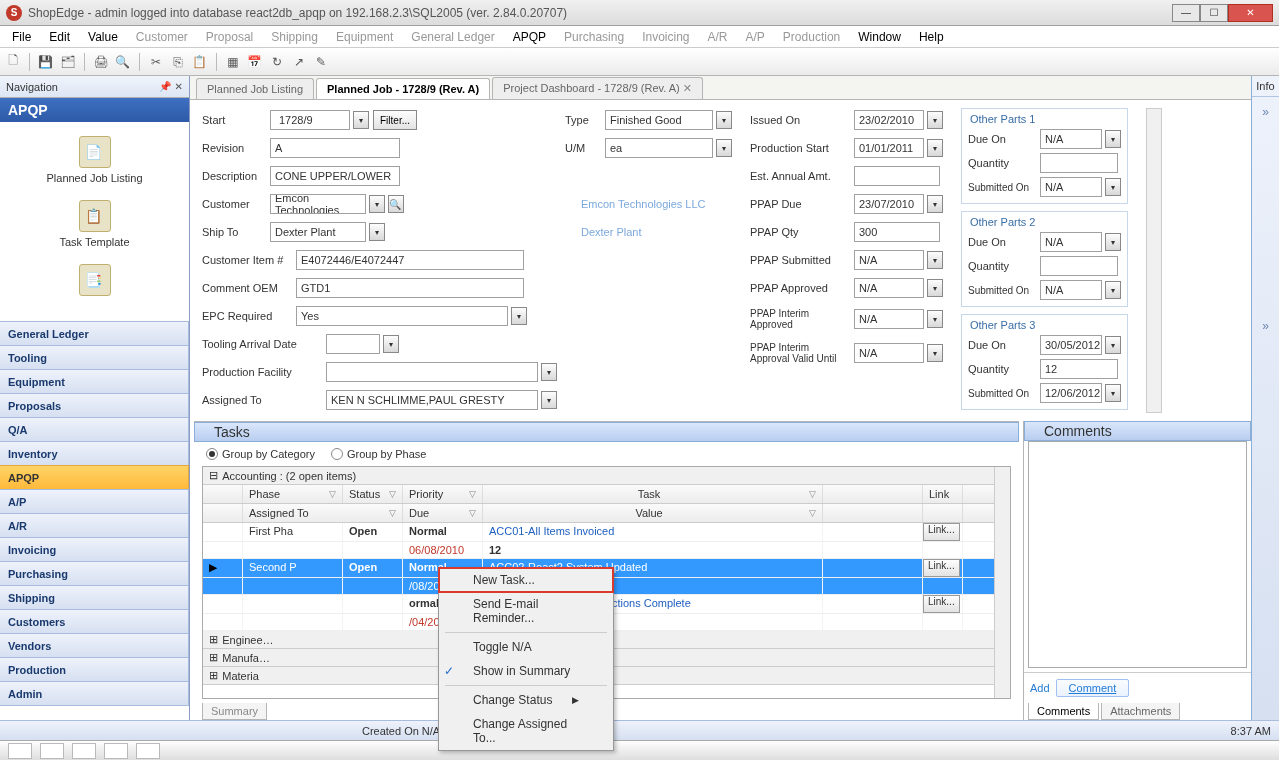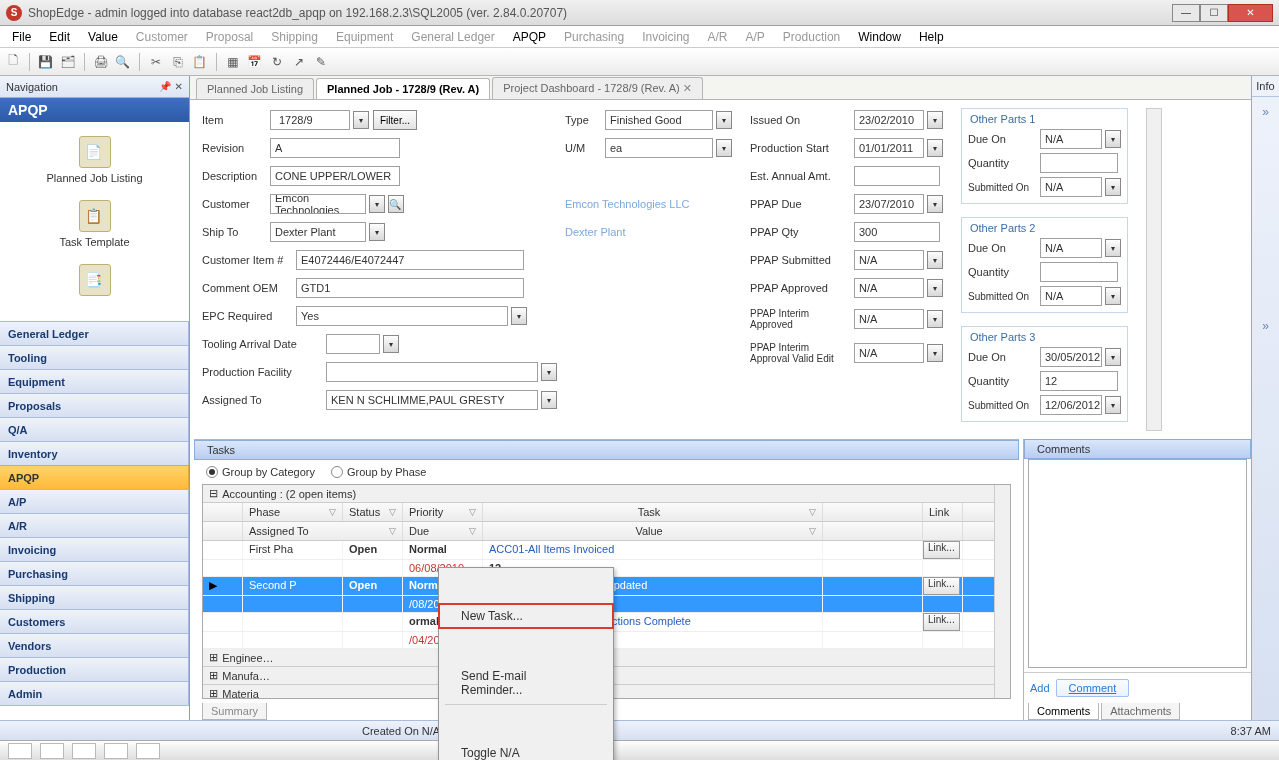--- a/index.html
+++ b/index.html
@@ -51,43 +51,43 @@
   .form-col { display: flex; flex-direction: column; gap: 4px; }
   .form-row { display: flex; align-items: center; gap: 4px; height: 24px; }
   .form-lbl { width: 100px; font-size: 11px; color: #333; }
   .form-col.c1 .form-lbl { width: 64px; }
   .form-col.c2 .form-lbl { width: 36px; }
   .form-col.c3 .form-lbl { width: 100px; }
   .form-col.c4 .form-lbl { width: 68px; }
   .inp { height: 20px; border: 1px solid #a0a0a0; background: #fff; padding: 0 4px; font-size: 11px; display: flex; align-items: center; }
   .sel-arrow { width: 16px; height: 18px; border: 1px solid #888; background: linear-gradient(#fdfdfd,#d8d8d8); display: inline-flex; align-items: center; justify-content: center; font-size: 8px; margin-left: -1px; }
   .filter-btn { height: 20px; padding: 0 6px; border: 1px solid #888; background: linear-gradient(#fdfdfd,#e3e3e3); font-size: 10px; }
-  .link-text { color: #7ba8dd; font-size: 11px; }
-  
-  
-  .fieldset { border: 1px solid #c6d7ea; padding: 4px 6px; margin-bottom: 9px; }
+  .link-text { color: #7ba8dd; font-size: 11px; margin-left: 16px; }
+  
+  
+  .fieldset { border: 1px solid #c6d7ea; padding: 4px 6px; margin-bottom: 3px; }
   .fieldset .legend { color: #3a6ea5; font-size: 11px; margin-top: -11px; margin-bottom: 2px; background: #fff; display: inline-block; padding: 0 2px; }
   
   
   .tasks-panel { flex: 1; display: flex; flex-direction: column; border-top: 1px solid #b5b5b5; overflow:hidden; margin: 0 4px;}
-  .tasks-header { height: 20px; background: linear-gradient(#dae7fb,#b8cdf0); border: 1px solid #8aaed8; padding: 0 12px; display: flex; align-items: center; font-size: 11px; }
+  .tasks-header { height: 20px; background: linear-gradient(#dae7fb,#b8cdf0); border: 1px solid #8aaed8; padding: 0 19px; display: flex; align-items: center; font-size: 14px; }
   .tasks-opts { padding: 6px 12px; display:flex; gap:16px; align-items:center; }
   .tasks-grid { flex: 1; border: 1px solid #aaa; margin: 0 8px 4px 8px; overflow: hidden; position: relative; background:#fff;}
   .group-row { background: #f0f0f0; border-bottom: 1px solid #ccc; padding: 2px 6px; font-size: 11px; display:flex;align-items:center;gap:4px; }
   .grid-head { display: grid; grid-template-columns: 40px 100px 60px 80px 340px 100px 40px; background: linear-gradient(#fafafa,#ececec); border-bottom: 1px solid #ccc; font-size: 11px; }
   .gh-cell { padding: 3px 6px; border-right: 1px solid #ddd; display: flex; align-items:center; justify-content: space-between; }
   .gh-cell .funnel { font-size: 9px; color: #888; }
   .grid-row { display: grid; grid-template-columns: 40px 100px 60px 80px 340px 100px 40px; border-bottom: 1px solid #eee; font-size: 11px; }
   .gr-cell { padding: 2px 6px; border-right: 1px solid #f3f3f3; overflow: hidden; white-space: nowrap; }
   .grid-row.selected { background: #3399ff; color: #fff; }
   .link-cell-btn { height: 18px; border: 1px solid #999; background: linear-gradient(#fdfdfd,#e3e3e3); font-size: 10px; padding: 0 4px; display:inline-block;}
   
   
   .ctx-menu { position: absolute; background: #f0f0f0; border: 1px solid #979797; box-shadow: 2px 2px 4px rgba(0,0,0,.25); font-size: 12px; z-index: 50; width: 176px; }
-  .ctx-menu .ctx-item { padding: 5px 22px; display:flex; align-items:center;margin-top:36px; }
+  .ctx-menu .ctx-item { padding: 5px 34px; display:flex; align-items:center; }
   .ctx-menu .ctx-sep { height: 1px; background: #ccc; margin: 2px 6px; }
   .ctx-item .check { position: absolute; left: 5px; color: #2a6dc9; }
   .ctx-item .arrow { margin-left: auto; font-size: 9px; }
   .ctx-item.highlighted { outline: 2px solid #d93a2e; outline-offset: -1px; }
   
   
   .comments-panel { width: 228px; border-left: 1px solid #b5b5b5; display: flex; flex-direction: column; }
   .comments-body { flex: 1; background: #fff; border: 1px solid #aaa; margin: 0 4px 4px 4px; }
   .comments-actions { padding: 6px; border-top: 1px solid #ccc; display:flex; gap: 6px; align-items:center;}
   .comment-link { color: #247bd6; text-decoration: underline; font-size: 11px; border:1px solid #a0c0f0; padding:2px 12px; background: linear-gradient(#fafdff,#eaf2fe); border-radius:2px;}
@@ -221,21 +221,21 @@
       <div class="doc-tab"><span>Project Dashboard - 1728/9 (Rev. A)</span> <span style="color:#888;">✕</span></div>
     </div>
 
     <div style="display:flex; flex:1; overflow:hidden;">
       <div style="flex:1; display:flex; flex-direction:column; overflow:hidden;">
 
         <div class="form-area">
 
           <div class="form-col c1">
             <div class="form-row">
-              <span class="form-lbl">Item</span>
+              <span class="form-lbl">Start</span>
               <span class="inp" style="width:80px;padding-left:8px;">1728/9</span>
                 <span class="sel-arrow">▾</span>
               <button class="filter-btn">Filter...</button>
             </div>
             <div class="form-row">
               <span class="form-lbl">Revision</span>
               <span class="inp" style="width:130px;">A</span>
             </div>
             <div class="form-row">
               <span class="form-lbl">Description</span>
@@ -335,21 +335,21 @@
                 <span class="form-lbl">PPAP Approved</span>
                 <span class="inp" style="width:70px;">N/A</span>
                 <span class="sel-arrow">▾</span>
               </div>
             <div class="form-row" style="height:30px;">
                 <span class="form-lbl" style="font-size:10px; line-height:1.1;">PPAP Interim Approved</span>
                 <span class="inp" style="width:70px;">N/A</span>
                 <span class="sel-arrow">▾</span>
               </div>
             <div class="form-row" style="height:30px;">
-                <span class="form-lbl" style="font-size:10px; line-height:1.1;">PPAP Interim Approval Valid Edit</span>
+                <span class="form-lbl" style="font-size:10px; line-height:1.1;">PPAP Interim Approval Valid Until</span>
                 <span class="inp" style="width:70px;">N/A</span>
                 <span class="sel-arrow">▾</span>
               </div>
           </div>
 
           <div class="form-col c4">
             <div class="fieldset">
               <div class="legend">Other Parts 1</div>
               <div class="form-row">
                   <span class="form-lbl">Due On</span>

